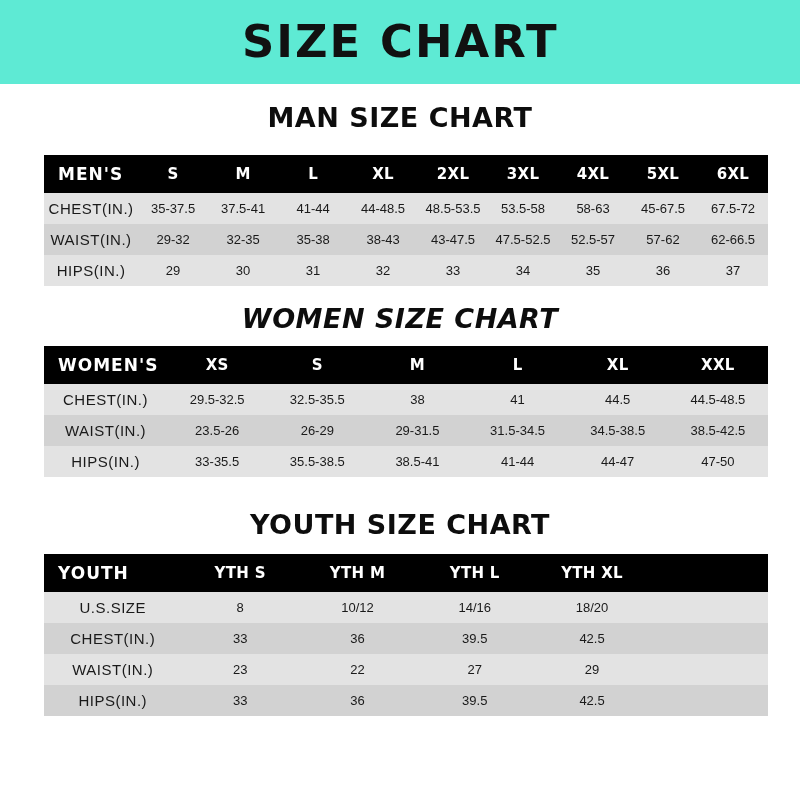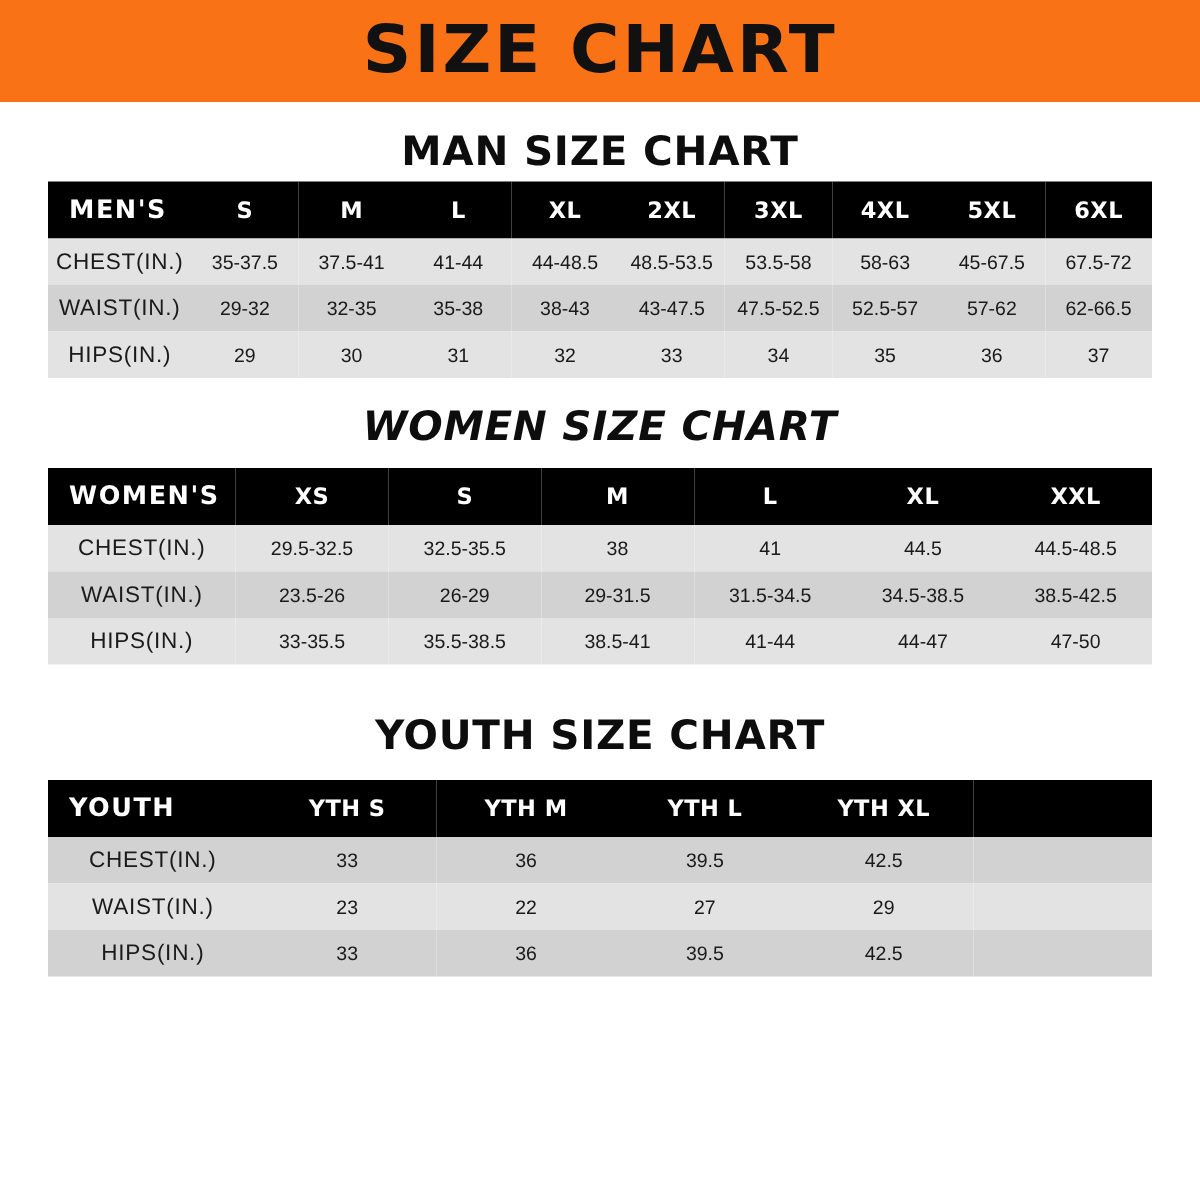--- a/index.html
+++ b/index.html
@@ -15,22 +15,22 @@
     overflow: hidden;
   }
   .page {
     width: 800px;
     height: 800px;
     position: relative;
     background: #ffffff;
   }
   
   .banner {
-    height: 68px;
-    background: #f97316;
+    height: 84px;
+    background: #5eead4;
     display: flex;
     align-items: center;
     justify-content: center;
     position: relative;
   }
   .banner-title {
     font-family: "DejaVu Sans", sans-serif;
     font-weight: bold;
     font-size: 44px;
     letter-spacing: 2px;
@@ -41,27 +41,28 @@
   
   .section-title {
     text-align: center;
     font-family: "DejaVu Sans", sans-serif;
     font-weight: bold;
     font-size: 27px;
     color: #0d0d0d;
     letter-spacing: 0.5px;
     margin: 0;
   }
-  .sec-man   { padding-top: 18px; padding-bottom: 4px; }
+  .sec-man   { padding-top: 18px; padding-bottom: 22px; }
   .sec-women { padding-top: 17px; padding-bottom: 12px; font-style: italic; }
   .sec-youth { padding-top: 32px; padding-bottom: 14px; }
 
   
   .tbl-wrap {
     padding: 0 32px;
+    margin-left: 12px;
   }
   table.size-table {
     width: 100%;
     border-collapse: collapse;
     table-layout: fixed;
   }
   table.size-table thead th {
     background: #000000;
     color: #ffffff;
     font-family: "DejaVu Sans", sans-serif;
@@ -259,20 +260,28 @@
         <tr>
           <th class="first-col">YOUTH</th>
           <th>YTH S</th>
           <th>YTH M</th>
           <th>YTH L</th>
           <th>YTH XL</th>
           <th></th>
         </tr>
       </thead>
       <tbody>
+        <tr class="row-odd">
+          <td class="first-col">U.S.SIZE</td>
+          <td>8</td>
+          <td>10/12</td>
+          <td>14/16</td>
+          <td>18/20</td>
+          <td></td>
+        </tr>
         <tr class="row-even">
           <td class="first-col">CHEST(IN.)</td>
           <td>33</td>
           <td>36</td>
           <td>39.5</td>
           <td>42.5</td>
           <td></td>
         </tr>
         <tr class="row-odd">
           <td class="first-col">WAIST(IN.)</td>

